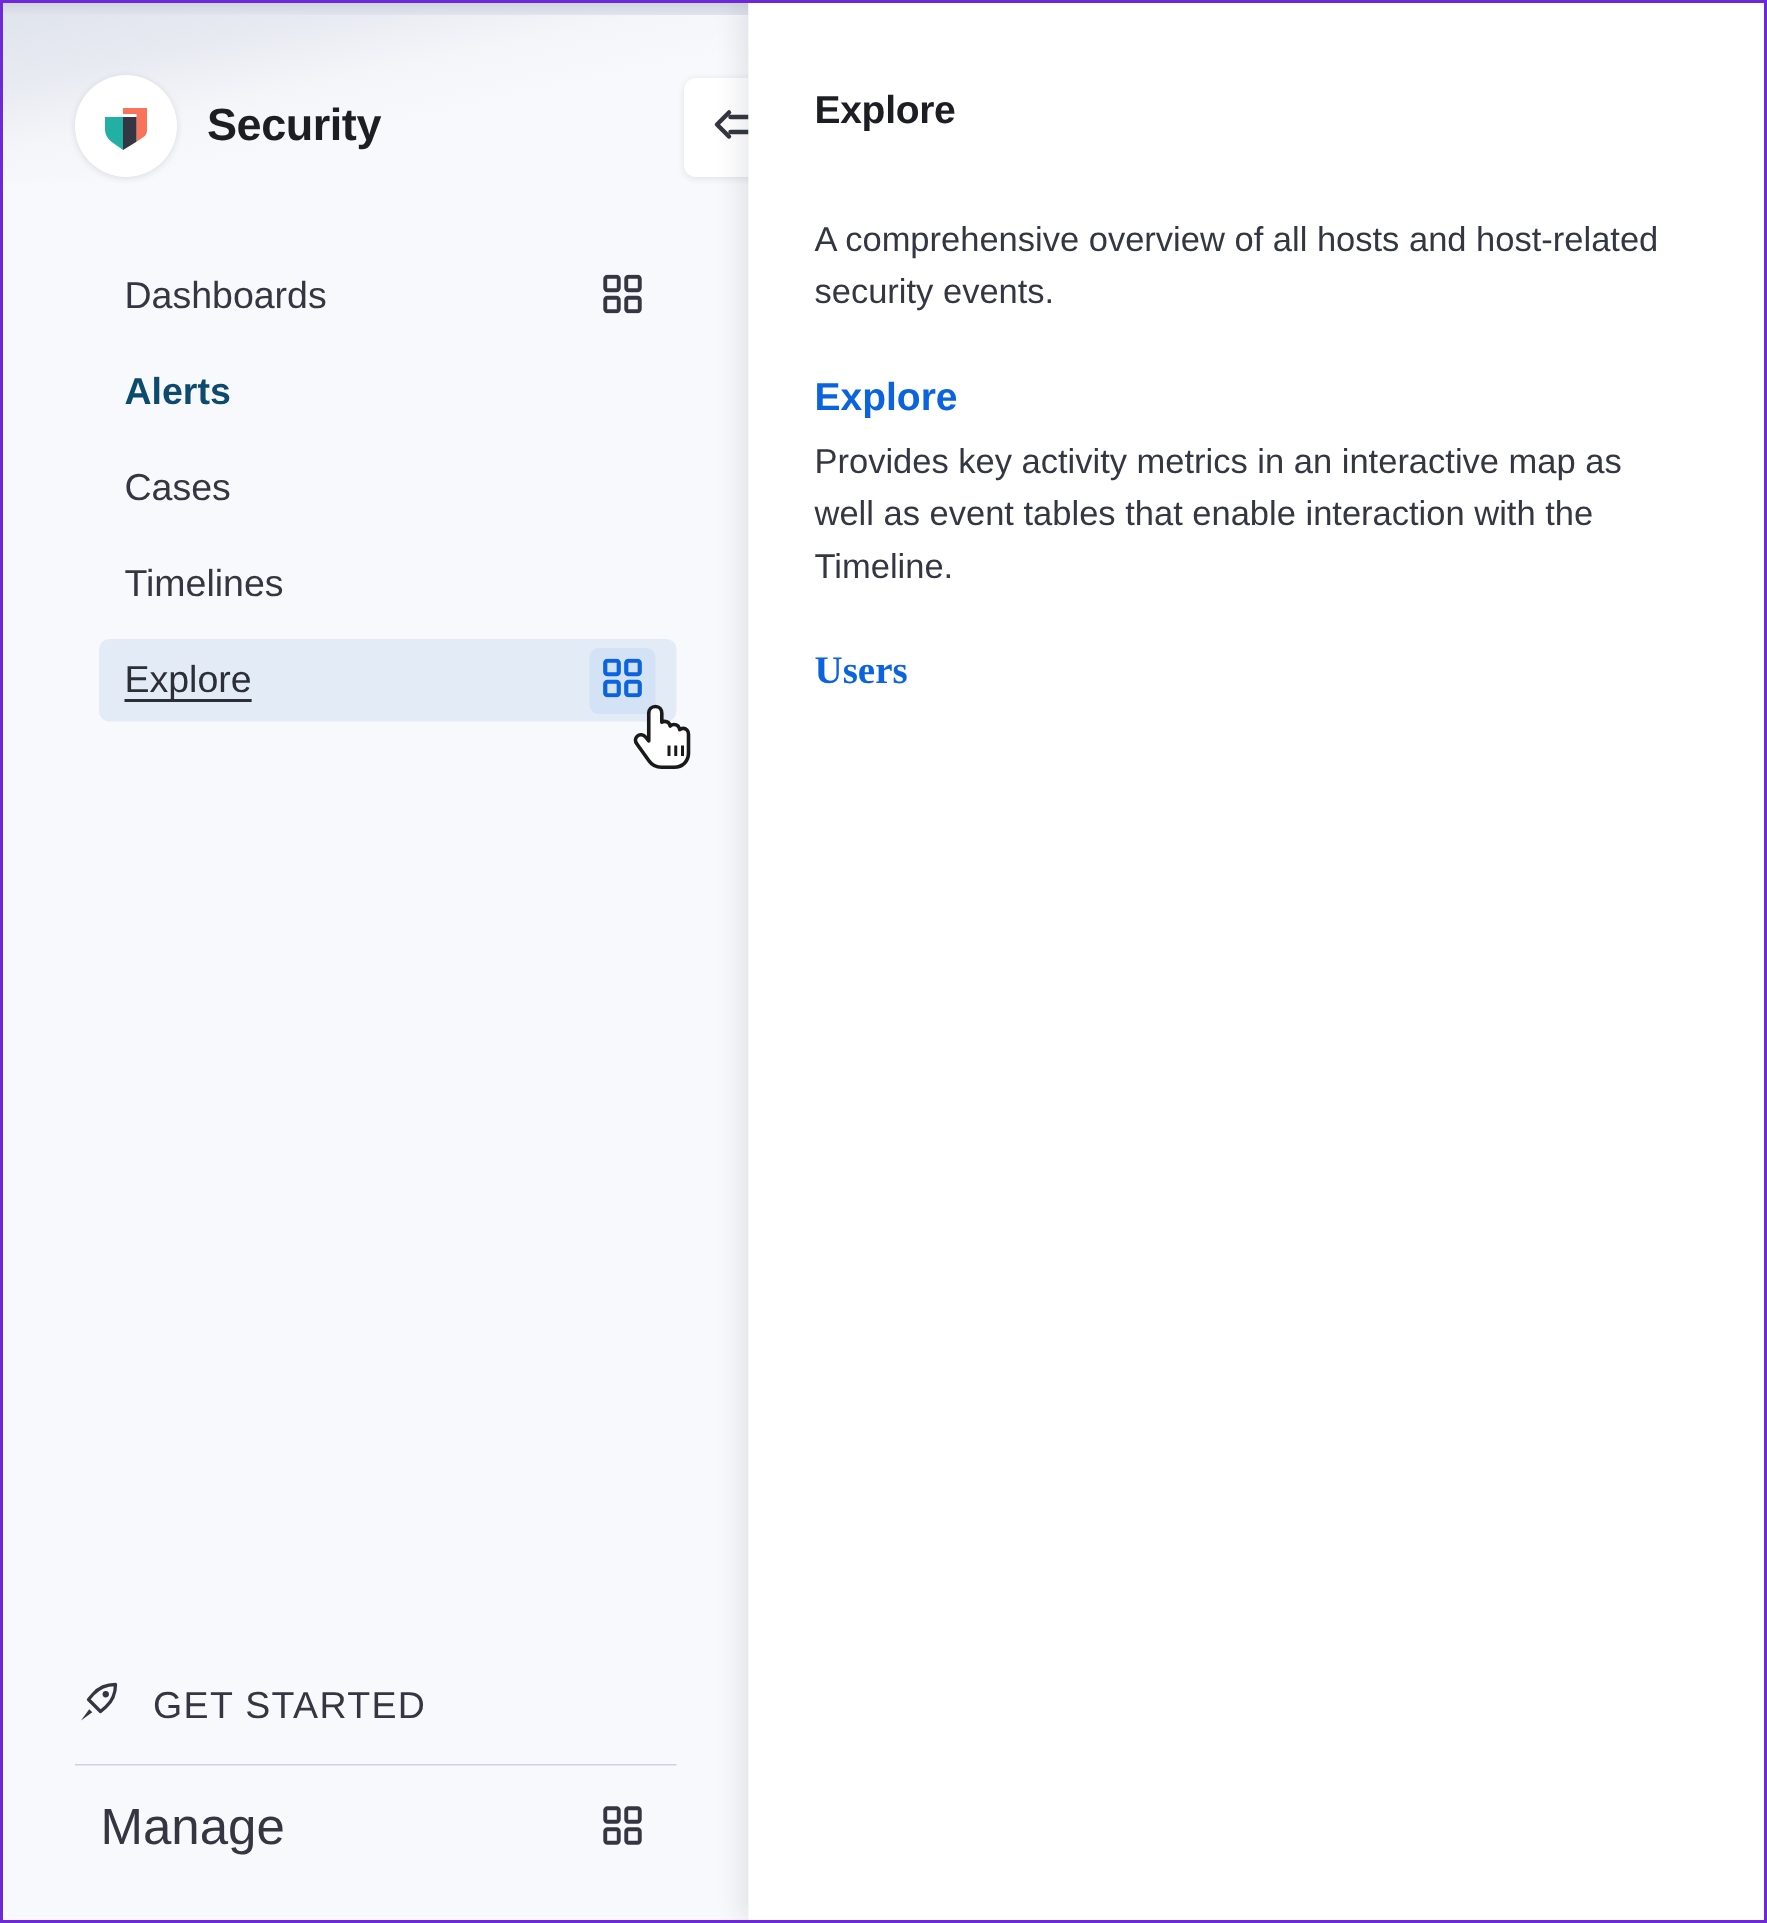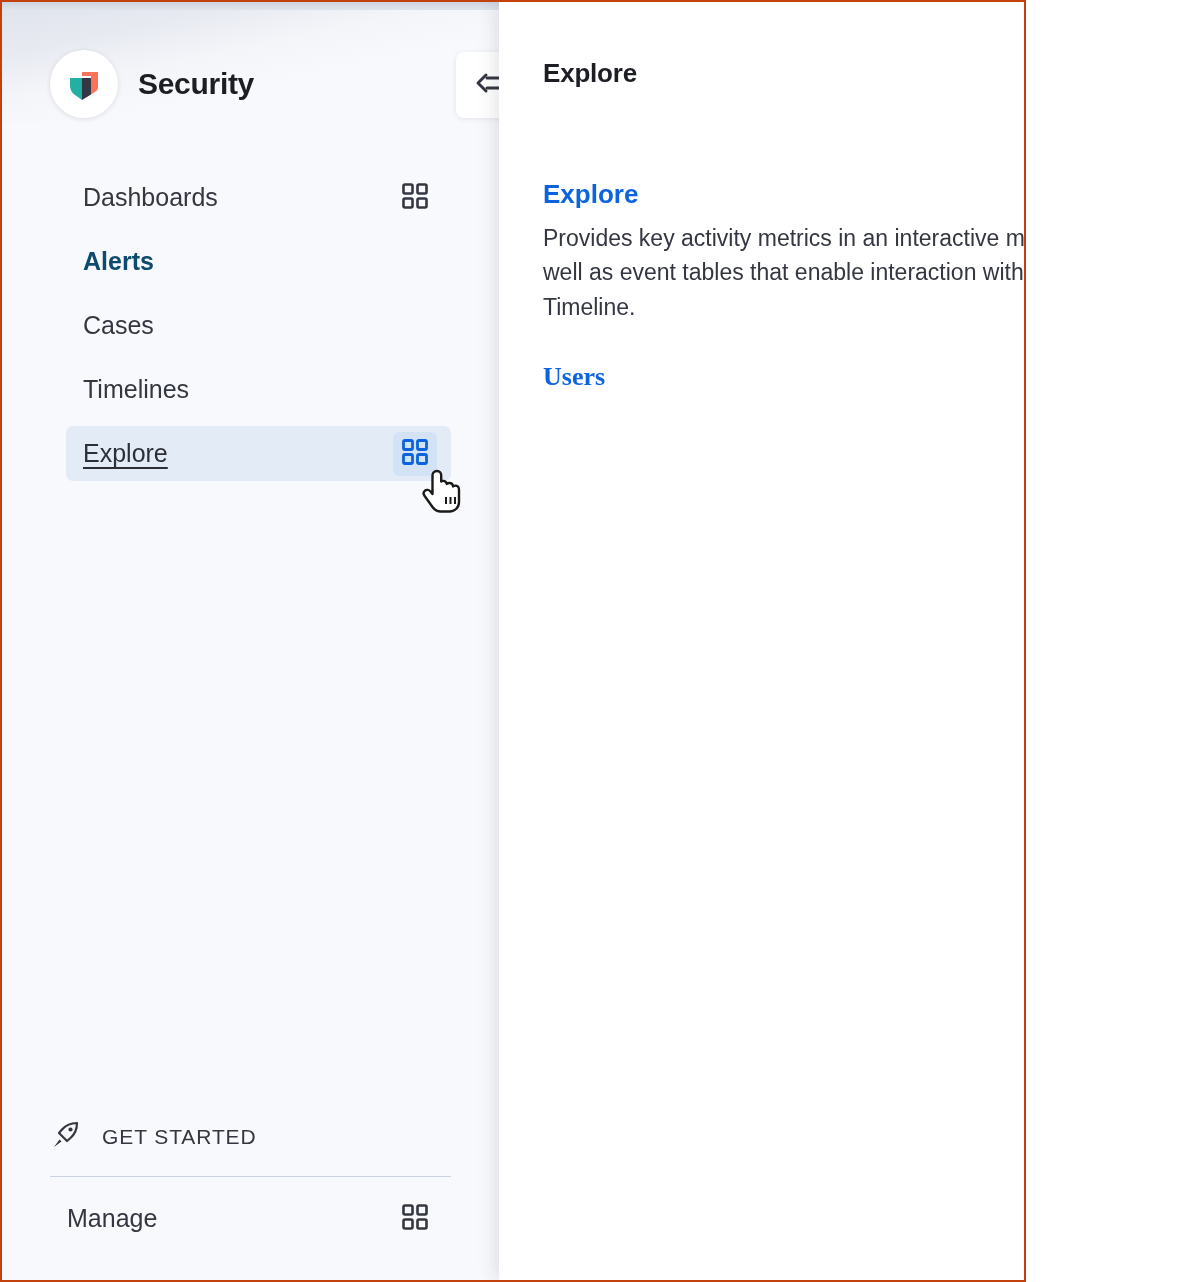--- a/index.html
+++ b/index.html
@@ -7,24 +7,24 @@
   html, body {
     width: 1178px;
     height: 1282px;
     background: #ffffff;
     font-family: "Liberation Sans", sans-serif;
     overflow: hidden;
   }
 
   #screen {
     position: relative;
-    width: 1026px;
+    width: 1178px;
     height: 1282px;
     background: #ffffff;
-    border: 2px solid #c2410c;
+    border: 2px solid #6d28d9;
     overflow: hidden;
   }
 
   
   #sidebar {
     position: absolute;
     left: 0; top: 0;
     width: 497px;
     height: 100%;
     background: #f8f9fc;
@@ -151,41 +151,41 @@
   }
   .get-started {
     display: flex;
     align-items: center;
     gap: 22px;
     margin: 0 48px;
     height: 58px;
     cursor: pointer;
   }
   .get-started .gs-label {
-    font-size: 21px;
+    font-size: 25px;
     letter-spacing: 0.9px;
     color: #343741;
   }
   .divider {
     height: 1px;
     background: #ccd3e0;
     margin: 10px 48px 14px 48px;
   }
   .manage-item {
     display: flex;
     align-items: center;
     justify-content: space-between;
     height: 55px;
     margin: 0 48px;
     padding: 0 14px 0 17px;
     border-radius: 7px;
     cursor: pointer;
   }
   .manage-item .nav-label {
-    font-size: 25px;
+    font-size: 34px;
     color: #343741;
   }
 
   
   #panel {
     position: absolute;
     left: 497px; top: 0;
     width: 677px;
     height: 100%;
     background: #ffffff;
@@ -338,20 +338,21 @@
 
     </div>
   </nav>
 
   <section id="panel">
     <div class="panel-title">Explore</div>
 
     <div class="panel-body">
 
       <div class="link-group">
+        <p class="group-desc">A comprehensive overview of all hosts and host-related security events.</p>
       </div>
 
       <div class="link-group">
         <a class="group-link">Explore</a>
         <p class="group-desc">Provides key activity metrics in an interactive map as well as event tables that enable interaction with the Timeline.</p>
       </div>
 
       <div class="link-group">
         <a class="group-link">Users</a>
       </div>

